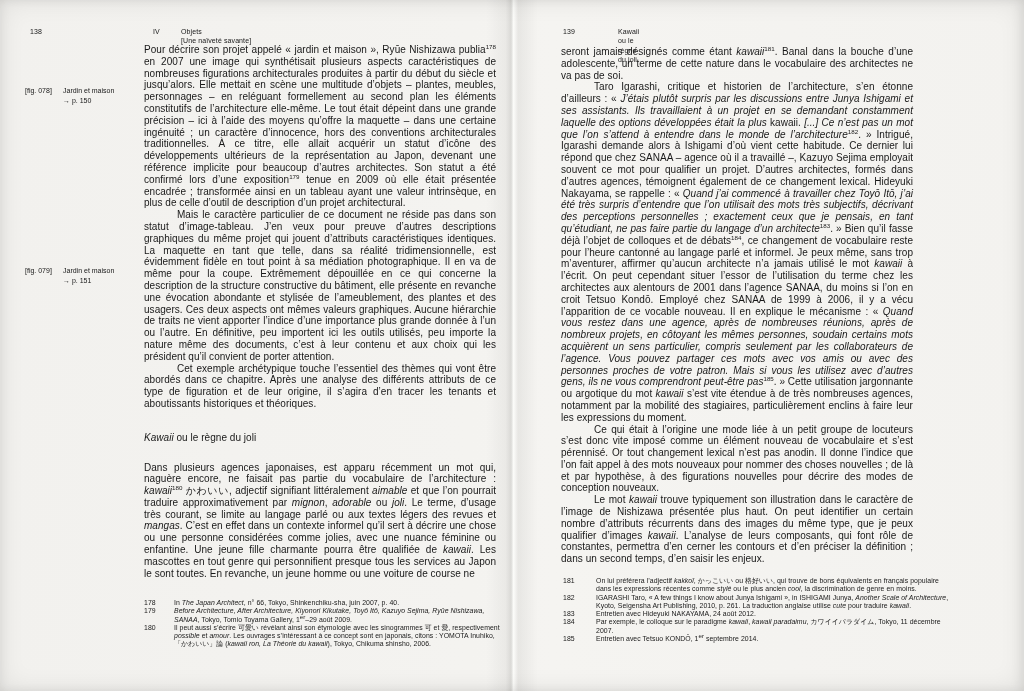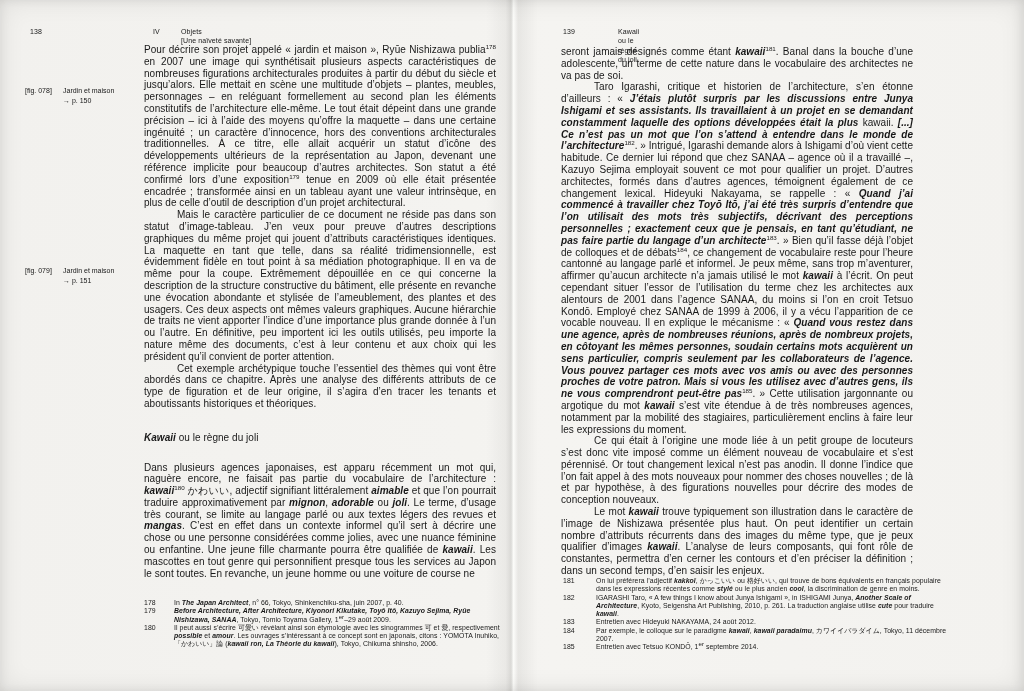--- a/index.html
+++ b/index.html
@@ -36,21 +36,21 @@
   .mn-fig{position:absolute;left:0;top:0;}
   .mn-txt{display:block;margin-left:38px;}
   
   .body-col{position:absolute;width:352px;text-align:justify;font-size:10px;line-height:11.8px;letter-spacing:0.04px;}
   .col-l{left:144px;top:44px;}
   .col-r{left:561px;top:46px;}
   .body-col p{margin:0;}
   .ind{text-indent:33px;}
   .section-heading{margin-top:22px !important;margin-bottom:18px !important;text-align:left;}
   sup{font-size:6.2px;line-height:0;vertical-align:super;letter-spacing:0;}
-  i{font-style:italic;font-weight:bold;}
+  i{font-style:italic;}
   
   .fns{position:absolute;font-size:6.9px;line-height:8.3px;letter-spacing:0.05px;text-align:left;}
   .fns-l{left:144px;top:599px;width:362px;}
   .fns-r{left:563px;top:577px;width:386px;}
   .fn{position:relative;padding-left:30px;}
   .fns-r .fn{padding-left:33px;}
   .fn-num{position:absolute;left:0;top:0;}
 </style>
 </head>
 <body>

